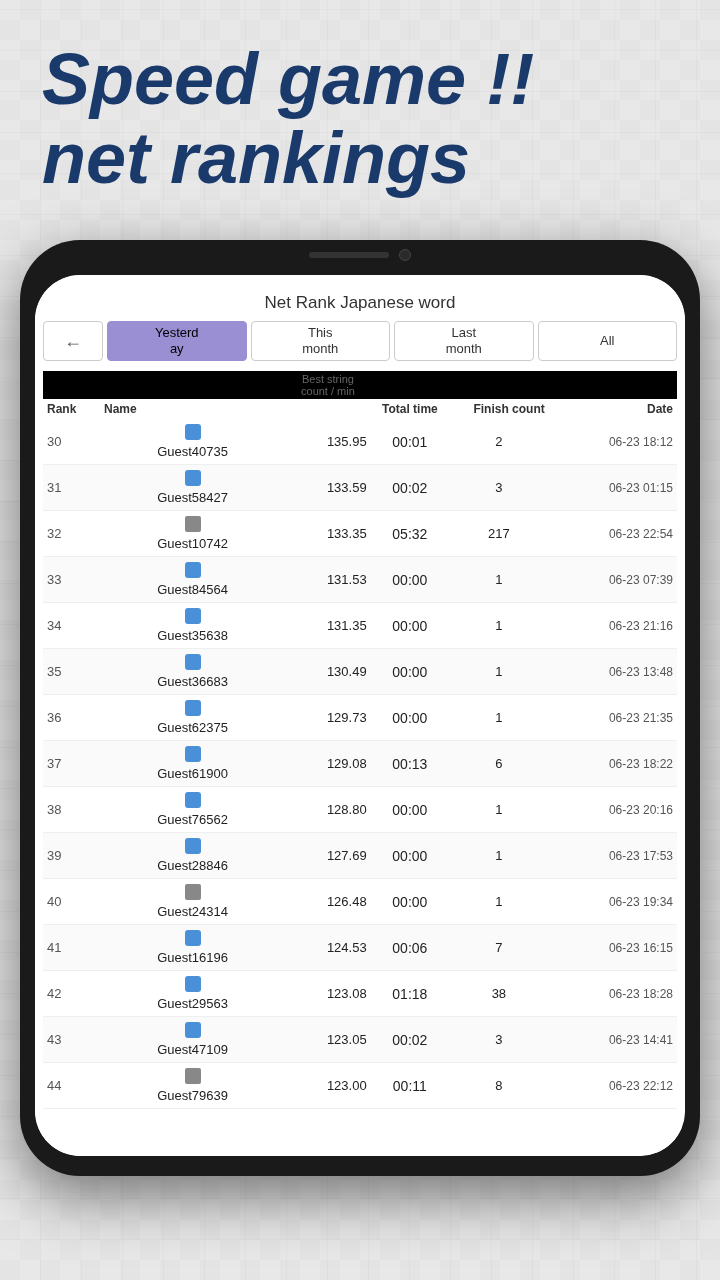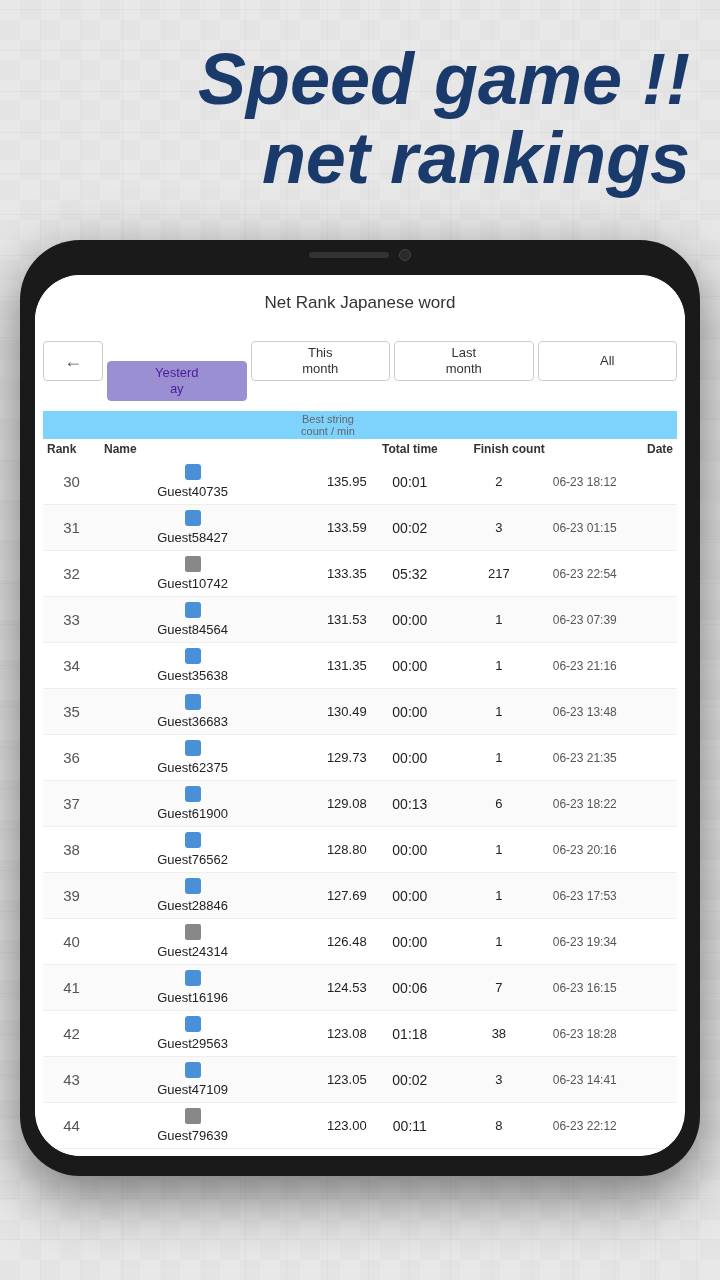--- a/index.html
+++ b/index.html
@@ -11,22 +11,22 @@
         0deg, transparent, transparent 40px, rgba(200,200,200,0.3) 40px, rgba(200,200,200,0.3) 41px
       ), repeating-linear-gradient(
         90deg, transparent, transparent 40px, rgba(200,200,200,0.3) 40px, rgba(200,200,200,0.3) 41px
       );
       font-family: Arial, sans-serif;
       overflow: hidden;
       position: relative;
     }
 
     .page-title-area {
-      padding: 40px 30px 20px 30px;
-      text-align: right;
+      padding: 40px 30px 20px 42px;
+      text-align: left;
     }
 
     .page-title {
       font-size: 72px;
       font-weight: 900;
       color: #1a3a6b;
       line-height: 1.1;
       font-style: italic;
     }
 
@@ -135,43 +135,42 @@
       cursor: pointer;
       display: flex;
       align-items: center;
       justify-content: center;
       text-align: center;
       line-height: 1.2;
     }
 
     .tab-btn.active {
       background: #9b8fd4;
-      color: #4c1d95;
+      color: #000000;
       border-color: #9b8fd4;
-      margin-top: 40px;
     }
 
     .table-container {
       flex: 1;
       overflow: hidden;
       padding: 0 8px;
     }
 
     table {
       width: 100%;
       border-collapse: collapse;
       font-size: 13px;
     }
 
     .sub-header-row td {
       font-size: 11px;
       color: #666;
       text-align: center;
       padding: 2px 2px;
-      background: #7dd3fc;
+      background: #000000;
     }
 
     .main-header-row td {
       font-size: 12px;
       font-weight: bold;
       color: #333;
       padding: 3px 4px;
       text-align: left;
     }
 
@@ -189,23 +188,23 @@
     tbody tr:nth-child(even) {
       background: #fafafa;
     }
 
     tbody td {
       padding: 5px 4px;
       color: #222;
     }
 
     tbody td:first-child {
-      text-align: center;
+      text-align: left;
       color: #555;
-      font-size: 15px;
+      font-size: 13px;
     }
 
     .user-cell {
       display: flex;
       align-items: center;
       gap: 4px;
       font-size: 13px;
       flex-direction: column;
     }
 
@@ -221,21 +220,21 @@
     }
 
     .device-tablet {
       background: #888;
       border-radius: 2px;
     }
 
     tbody td:nth-child(3) { text-align: right; font-size: 13px; }
     tbody td:nth-child(4) { text-align: center; font-size: 14px; margin-top: 17px; }
     tbody td:nth-child(5) { text-align: center; font-size: 13px; }
-    tbody td:nth-child(6) { text-align: left; font-size: 12px; color: #555; }
+    tbody td:nth-child(6) { text-align: right; font-size: 12px; color: #555; }
 
     .best-string-header {
       text-align: center;
       font-size: 11px;
       color: #666;
     }
   </style>
 </head>
 <body>
 

